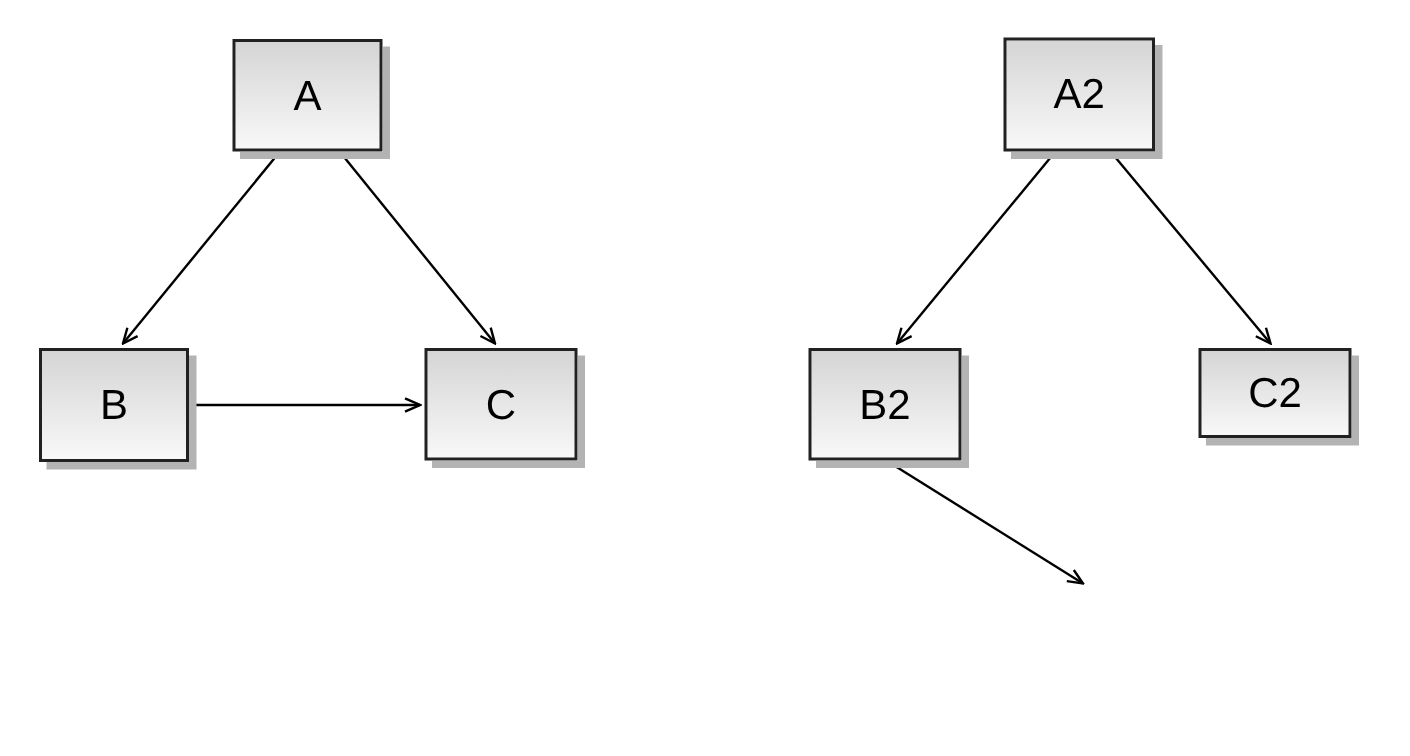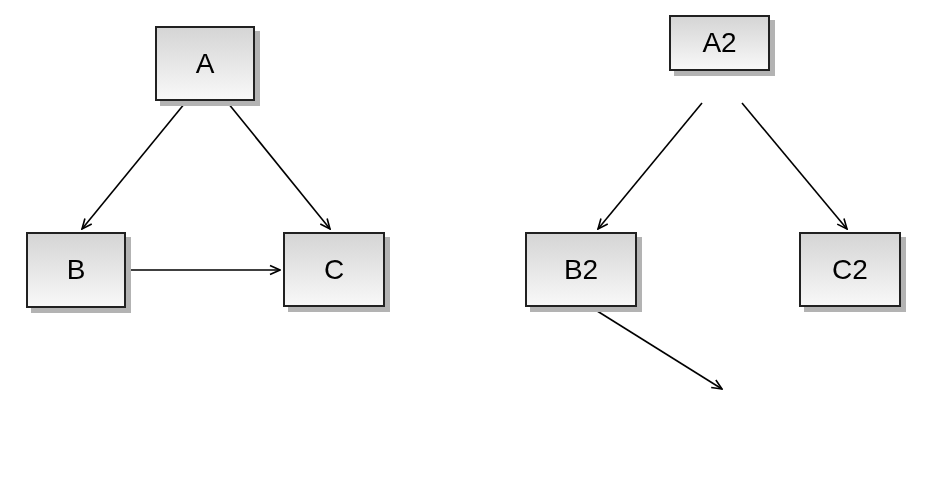--- a/index.html
+++ b/index.html
@@ -51,16 +51,16 @@
   <line x1="185" y1="103" x2="82" y2="229" stroke="#000000" marker-end="url(#arrow)"></line>
       <line x1="228" y1="103" x2="330" y2="229" stroke="#000000" marker-end="url(#arrow)"></line>
       <line x1="127" y1="270" x2="280" y2="270" stroke="#000000" marker-end="url(#arrow)"></line>
       <line x1="702" y1="103" x2="598" y2="229" stroke="#000000" marker-end="url(#arrow)"></line>
       <line x1="742" y1="103" x2="847" y2="229" stroke="#000000" marker-end="url(#arrow)"></line>
       <line x1="594" y1="309" x2="722" y2="389" stroke="#000000" marker-end="url(#arrow)"></line>
     </svg>
 <div class="node" style="left: 155px; top: 26px; width: 100px; height: 75px; background: linear-gradient(rgb(213, 213, 213) 0%, rgb(248, 248, 248) 100%); border: 2px solid rgb(33, 33, 33); box-shadow: rgb(179, 179, 179) 5px 5px 0px 0px; color: rgb(0, 0, 0);">A</div>
     <div class="node" style="left: 26px; top: 232px; width: 100px; height: 76px; background: linear-gradient(rgb(213, 213, 213) 0%, rgb(248, 248, 248) 100%); border: 2px solid rgb(33, 33, 33); box-shadow: rgb(179, 179, 179) 5px 5px 0px 0px; color: rgb(0, 0, 0);">B</div>
     <div class="node" style="left: 283px; top: 232px; width: 102px; height: 75px; background: linear-gradient(rgb(213, 213, 213) 0%, rgb(248, 248, 248) 100%); border: 2px solid rgb(33, 33, 33); box-shadow: rgb(179, 179, 179) 5px 5px 0px 0px; color: rgb(0, 0, 0);">C</div>
-    <div class="node" style="left: 669px; top: 15px; width: 101px; height: 56px; background: linear-gradient(rgb(213, 213, 213) 0%, rgb(248, 248, 248) 100%); border: 2px solid rgb(33, 33, 33); box-shadow: rgb(179, 179, 179) 5px 5px 0px 0px; color: rgb(0, 0, 0);">A2</div>
-    <div class="node" style="left: 525px; top: 232px; width: 112px; height: 75px; background: linear-gradient(rgb(213, 213, 213) 0%, rgb(248, 248, 248) 100%); border: 2px solid rgb(33, 33, 33); box-shadow: rgb(179, 179, 179) 5px 5px 0px 0px; color: rgb(0, 0, 0);">B2</div>
-    <div class="node" style="left: 799px; top: 232px; width: 102px; height: 75px; background: linear-gradient(rgb(213, 213, 213) 0%, rgb(248, 248, 248) 100%); border: 2px solid rgb(33, 33, 33); box-shadow: rgb(179, 179, 179) 5px 5px 0px 0px; color: rgb(0, 0, 0);">C2</div>
+    <div class="node" style="left: 669px; top: 25px; width: 101px; height: 76px; background: linear-gradient(rgb(213, 213, 213) 0%, rgb(248, 248, 248) 100%); border: 2px solid rgb(33, 33, 33); box-shadow: rgb(179, 179, 179) 5px 5px 0px 0px; color: rgb(0, 0, 0);">A2</div>
+    <div class="node" style="left: 539px; top: 232px; width: 102px; height: 75px; background: linear-gradient(rgb(213, 213, 213) 0%, rgb(248, 248, 248) 100%); border: 2px solid rgb(33, 33, 33); box-shadow: rgb(179, 179, 179) 5px 5px 0px 0px; color: rgb(0, 0, 0);">B2</div>
+    <div class="node" style="left: 799px; top: 232px; width: 102px; height: 60px; background: linear-gradient(rgb(213, 213, 213) 0%, rgb(248, 248, 248) 100%); border: 2px solid rgb(33, 33, 33); box-shadow: rgb(179, 179, 179) 5px 5px 0px 0px; color: rgb(0, 0, 0);">C2</div>
   </div>
 
 </body></html>

